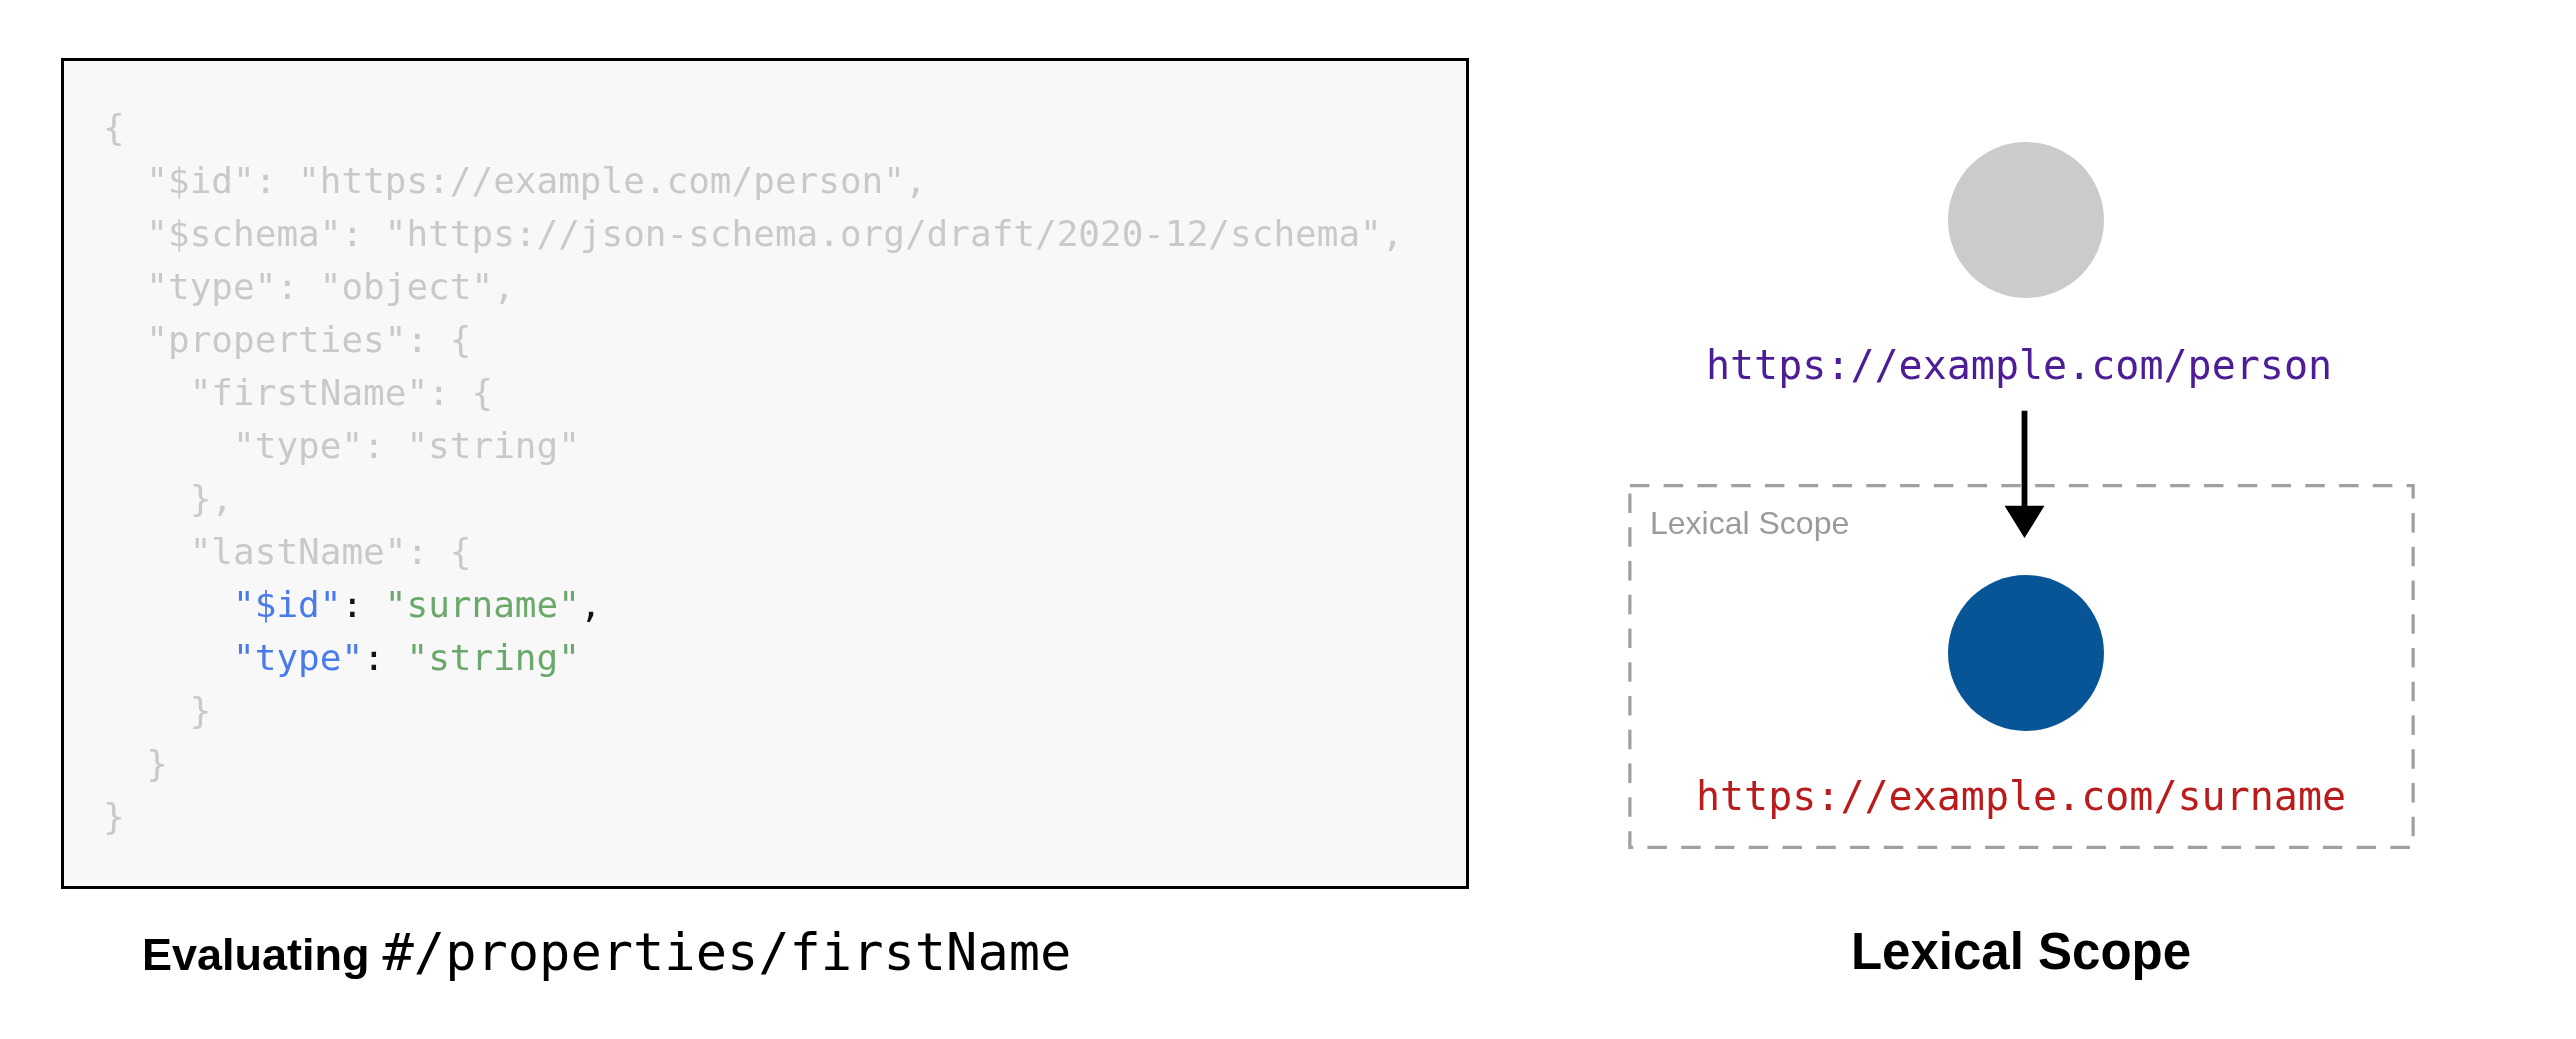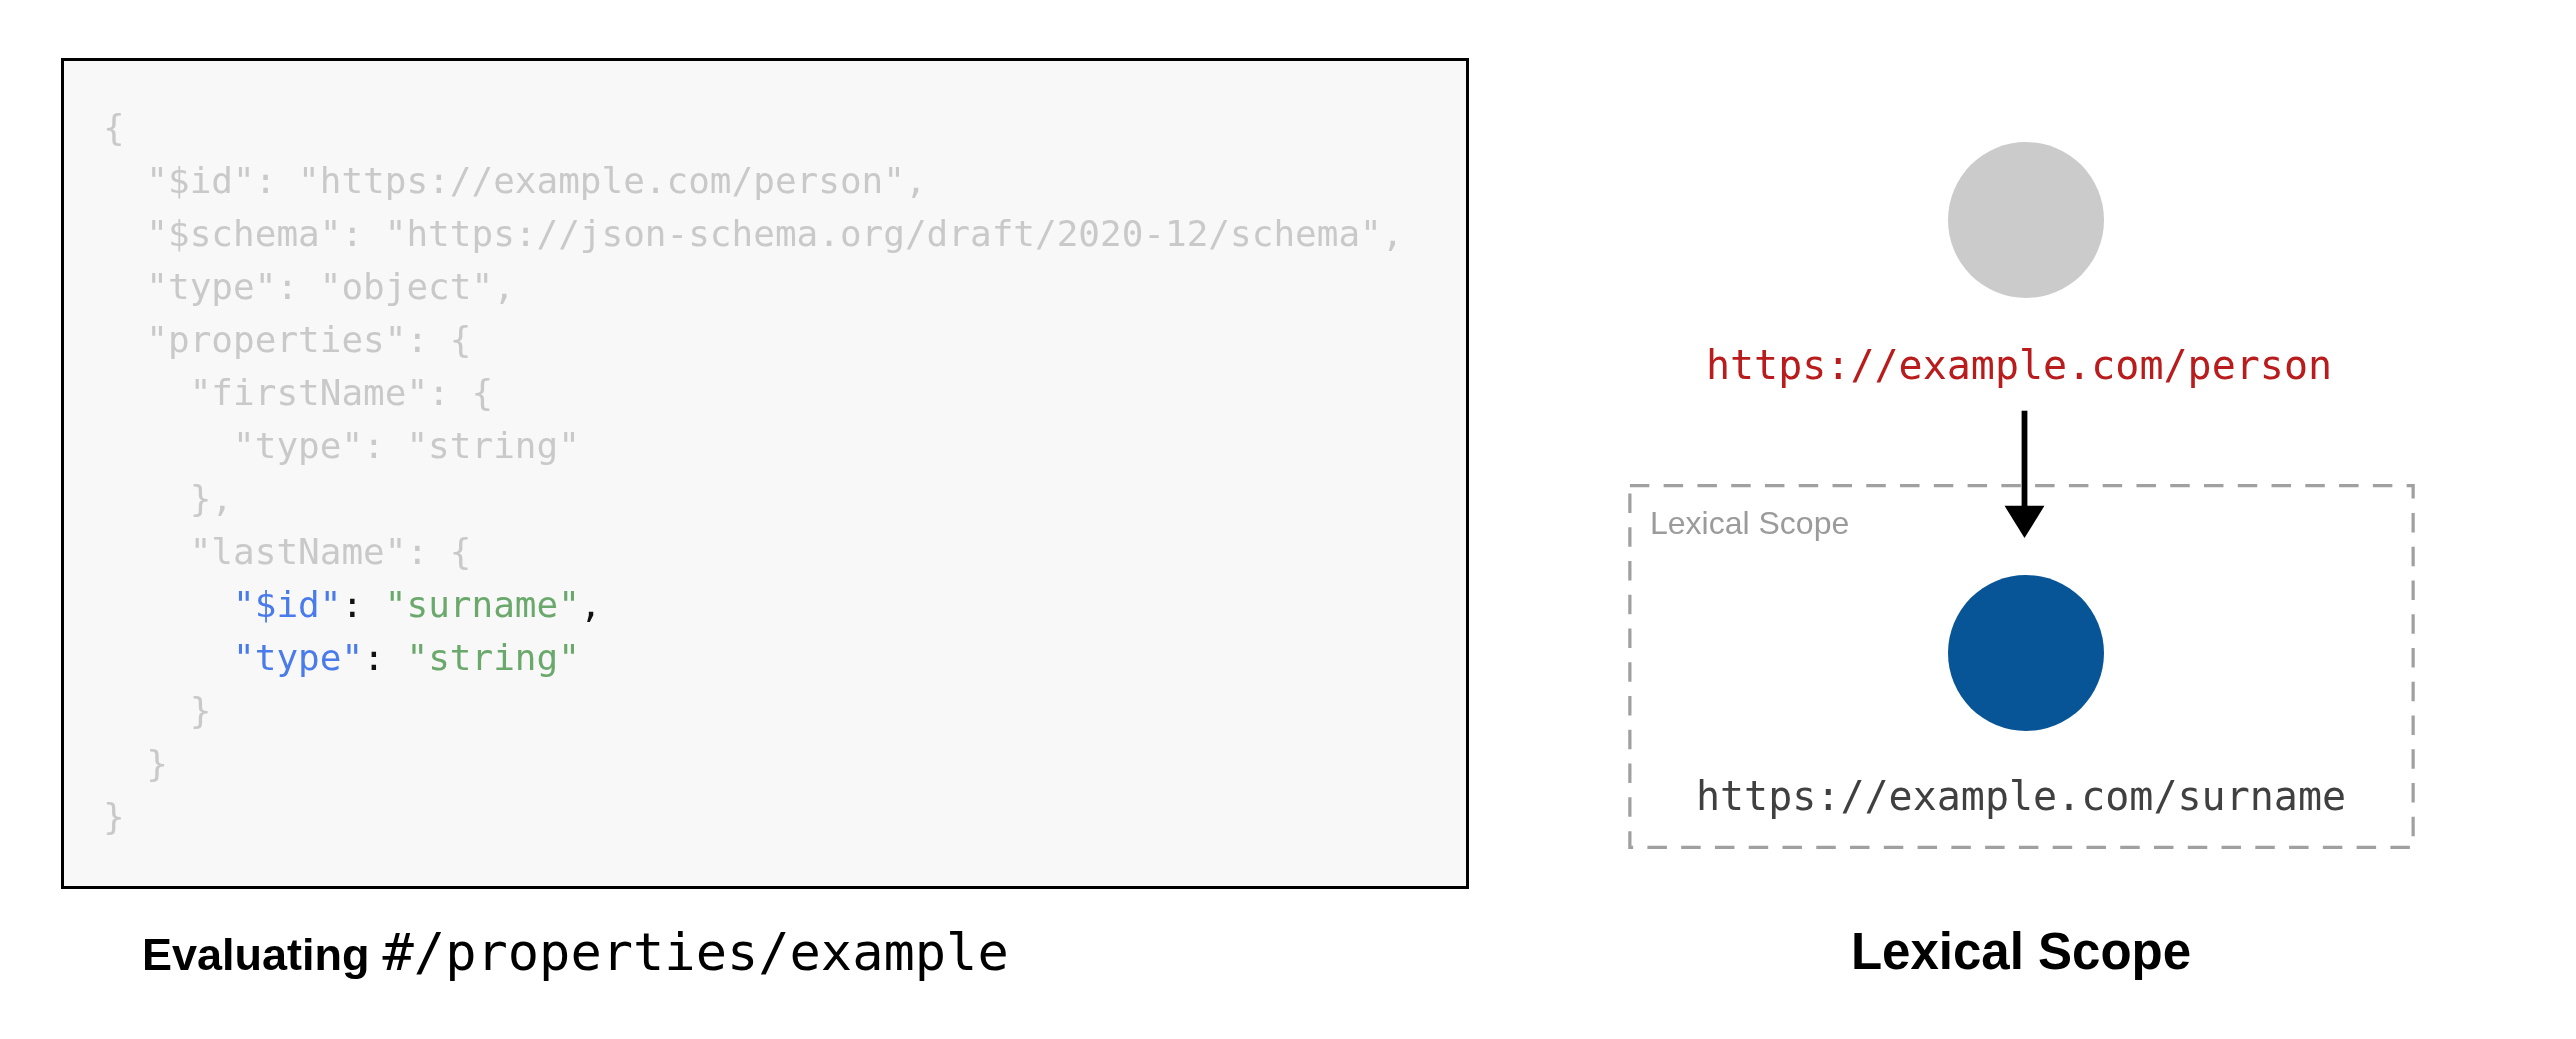--- a/index.html
+++ b/index.html
@@ -24,42 +24,42 @@
   .caption-left .cap-mono{font-family:"DejaVu Sans Mono",monospace;font-size:52px;
                           color:#000;margin-left:13px;}
 
   
   .circle{position:absolute;width:156px;height:156px;border-radius:50%;}
   .circle-gray{left:1948px;top:142px;background:#CBCBCB;}
   .circle-blue{left:1948px;top:575px;background:#075496;}
 
   .uri-label{position:absolute;transform:translateX(-50%);white-space:nowrap;
              font-family:"DejaVu Sans Mono",monospace;font-size:40px;}
-  .uri-parent{left:2019px;top:342px;color:#b91c1c;}
-  .uri-child{left:2021px;top:773px;color:#404040;}
+  .uri-parent{left:2019px;top:342px;color:#4c1d95;}
+  .uri-child{left:2021px;top:773px;color:#b91c1c;}
 
   .arrow-svg{position:absolute;left:2002px;top:410px;}
   .scope-svg{position:absolute;left:1628px;top:484px;}
 
   .scope-label{position:absolute;left:1650px;top:505px;color:#9B9B9B;
                font-family:"Liberation Sans",sans-serif;font-size:32px;white-space:nowrap;}
 
   .caption-right{position:absolute;left:2021px;top:922px;transform:translateX(-50%);
                  font-family:"Liberation Sans",sans-serif;font-weight:bold;
                  font-size:51px;color:#000;white-space:nowrap;}
 </style>
 </head>
 <body>
 
 <div class="code-box">
   <div class="code"><div class="code-line"><span class="tok-muted">{</span></div><div class="code-line"><span class="tok-muted">  "$id": "https://example.com/person",</span></div><div class="code-line"><span class="tok-muted">  "$schema": "https://json-schema.org/draft/2020-12/schema",</span></div><div class="code-line"><span class="tok-muted">  "type": "object",</span></div><div class="code-line"><span class="tok-muted">  "properties": {</span></div><div class="code-line"><span class="tok-muted">    "firstName": {</span></div><div class="code-line"><span class="tok-muted">      "type": "string"</span></div><div class="code-line"><span class="tok-muted">    },</span></div><div class="code-line"><span class="tok-muted">    "lastName": {</span></div><div class="code-line"><span class="tok-muted">      </span><span class="tok-key">"$id"</span><span class="tok-punct">:</span><span class="tok-muted"> </span><span class="tok-string">"surname"</span><span class="tok-punct">,</span></div><div class="code-line"><span class="tok-muted">      </span><span class="tok-key">"type"</span><span class="tok-punct">:</span><span class="tok-muted"> </span><span class="tok-string">"string"</span></div><div class="code-line"><span class="tok-muted">    }</span></div><div class="code-line"><span class="tok-muted">  }</span></div><div class="code-line"><span class="tok-muted">}</span></div></div>
 </div>
 
 <div class="caption-left">
-  <span class="cap-bold">Evaluating</span><span class="cap-mono">#/properties/example</span>
+  <span class="cap-bold">Evaluating</span><span class="cap-mono">#/properties/firstName</span>
 </div>
 
 <div class="circle circle-gray"></div>
 
 <div class="uri-label uri-parent">https://example.com/person</div>
 
 <svg class="arrow-svg" width="45" height="130" viewBox="0 0 70 200">
   <line x1="35" y1="0" x2="35" y2="152" stroke="#000000" stroke-width="9"></line>
   <polygon points="4,148 66,148 35,198" fill="#000000"></polygon>
 </svg>

